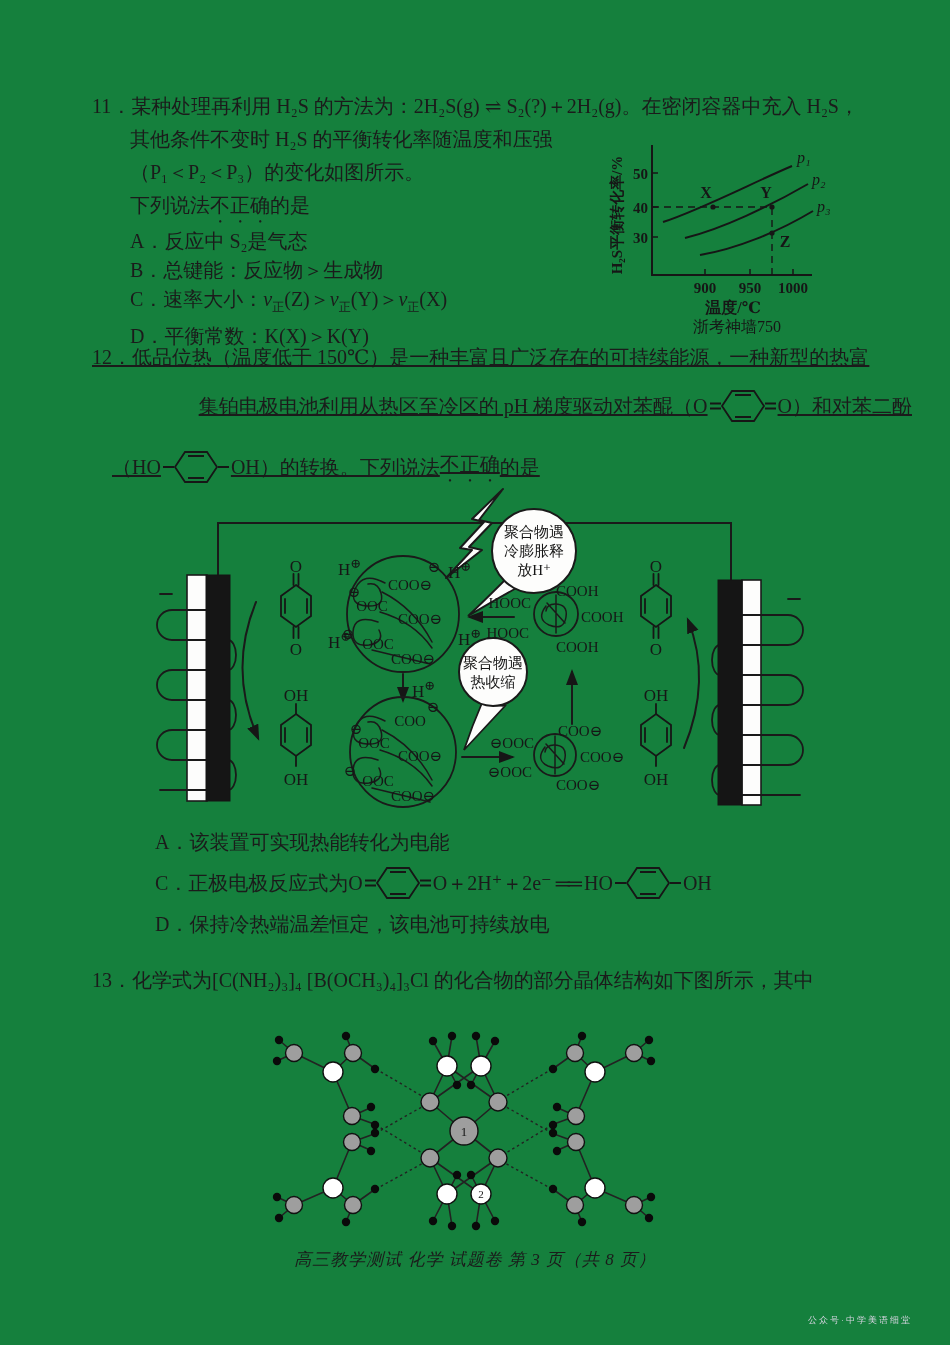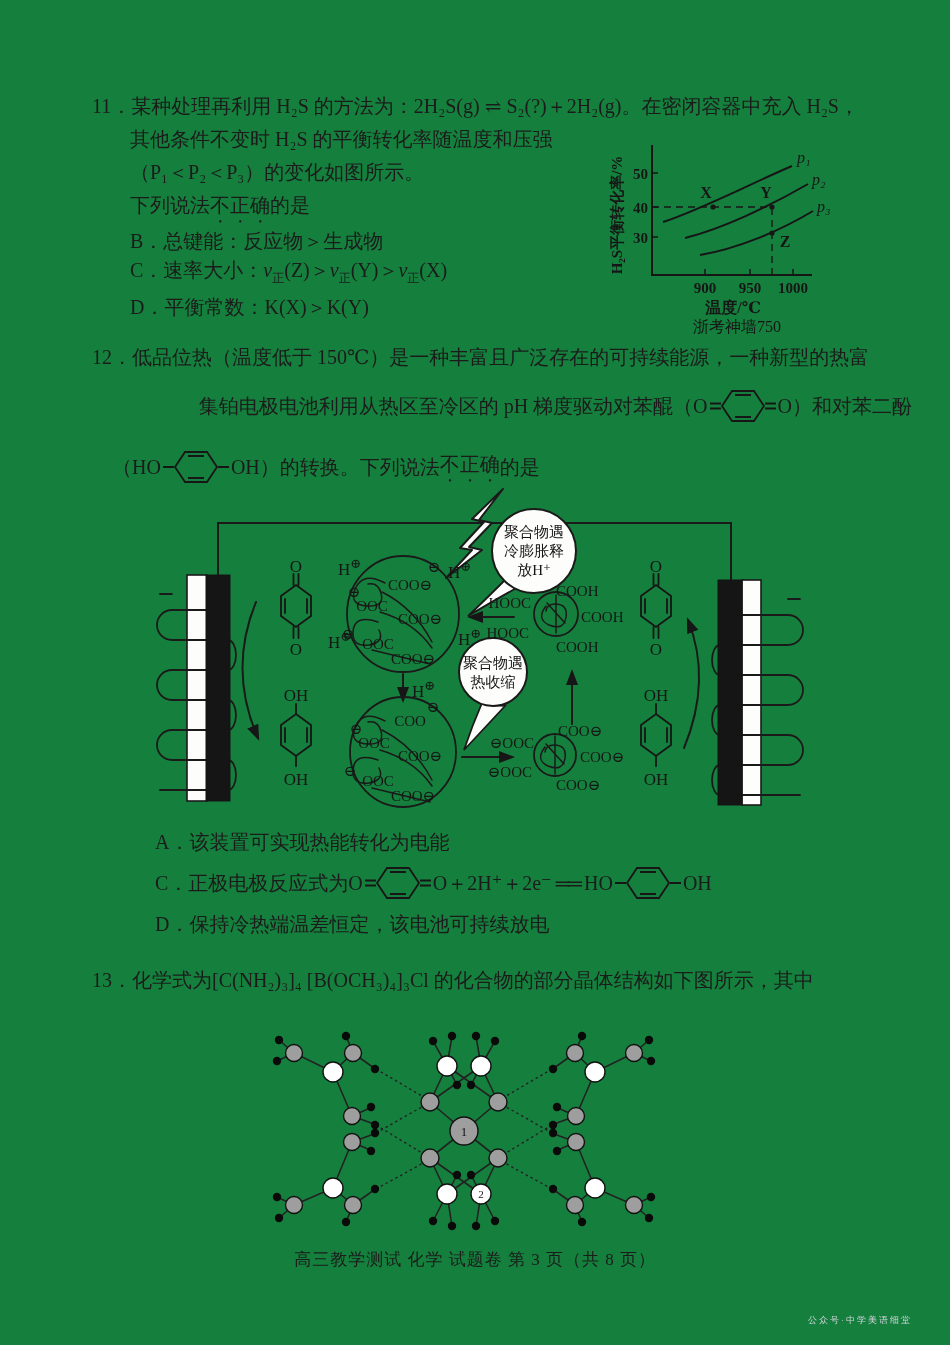--- a/index.html
+++ b/index.html
@@ -23,20 +23,21 @@
 <body>
 
 <div class="page">
 
   <div class="q" style="left:92px;top:90px;width:800px;line-height:33px;">
     <div class="qline"><span>11．</span><span>某种处理再利用 H₂S 的方法为：2H₂S(g) ⇌ S₂(?)＋2H₂(g)。在密闭容器中充入 H₂S，</span></div>
     <div class="qline cont">其他条件不变时 H₂S 的平衡转化率随温度和压强</div>
     <div class="qline cont">（P₁＜P₂＜P₃）的变化如图所示。</div>
     <div class="qline cont"><span>下列说法</span><span class="emph">不正确</span><span>的是</span></div>
     <div class="opts" style="line-height:29px;">
+      <div class="qline">A．反应中 S₂是气态</div>
       <div class="qline">B．总键能：反应物＞生成物</div>
       <div class="qline"><span>C．速率大小：</span><i class="var">v</i><sub class="small">正</sub><span>(Z)＞</span><i class="var">v</i><sub class="small">正</sub><span>(Y)＞</span><i class="var">v</i><sub class="small">正</sub><span>(X)</span></div>
       <div class="qline">D．平衡常数：K(X)＞K(Y)</div>
     </div>
   </div>
 
   <svg style="position:absolute;left:600px;top:140px;" width="240" height="196" viewBox="600 140 240 196">
     <defs>
       <marker id="ah" markerWidth="9" markerHeight="8" refX="6.5" refY="3" orient="auto">
         <path d="M0,0 L8,3 L0,6 Z" fill="#161616"></path>
@@ -96,21 +97,21 @@
         <path d="M-2.5,-21 V-32 M2.5,-21 V-32 M-2.5,21 V32 M2.5,21 V32"></path>
       </g>
       <g id="benzV" stroke="#161616" stroke-width="1.8" fill="none">
         <polygon points="0,-21 15,-10 15,10 0,21 -15,10 -15,-10"></polygon>
         <path d="M-11,-7 V7 M11,-7 V7"></path>
         <path d="M0,-21 V-31 M0,21 V31"></path>
       </g>
     </defs>
   </svg>
 
-  <div class="q" style="left:92px;top:341px;width:820px;line-height:32px;">
+  <div class="q" style="left:92px;top:341px;width:820px;line-height:32px;text-decoration:underline;">
     <div class="qline"><span>12．</span><span>低品位热（温度低于 150℃）是一种丰富且广泛存在的可持续能源，一种新型的热富</span></div>
     <div class="flexline cont" style="height:66px;justify-content:flex-end;">
       <span>集铂电极电池利用从热区至冷区的 pH 梯度驱动对苯醌（O</span>
       <svg class="mol" width="70" height="50" viewBox="-35 -25 70 50">
           <use href="#quinH"></use>
         </svg>
       <span>O）和对苯二酚</span>
     </div>
     <div class="flexline" style="height:56px;margin-left:20px;">
       <span>（HO</span>
@@ -357,16 +358,16 @@
         <circle cx="651" cy="1197" r="4.2"></circle>
         <circle cx="582" cy="1222" r="4.2"></circle>
         <circle cx="553" cy="1189" r="4.2"></circle>
       <circle cx="557" cy="1151" r="4.2"></circle>
         <circle cx="553" cy="1133" r="4.2"></circle>
     </g>
     <text x="464" y="1136" font-size="13" text-anchor="middle">1</text>
     <text x="481" y="1198" font-size="11" text-anchor="middle">2</text>
   </svg>
 
-  <div class="footer" style="top:1248px;">高三教学测试 化学 试题卷  第 3 页（共 8 页）</div>
+  <div class="footer" style="top:1248px;font-style:italic;">高三教学测试 化学 试题卷  第 3 页（共 8 页）</div>
   <div class="watermark" style="right:38px;top:1314px;">公众号·中学美语细堂</div>
 
 </div>
 
 </body></html>

